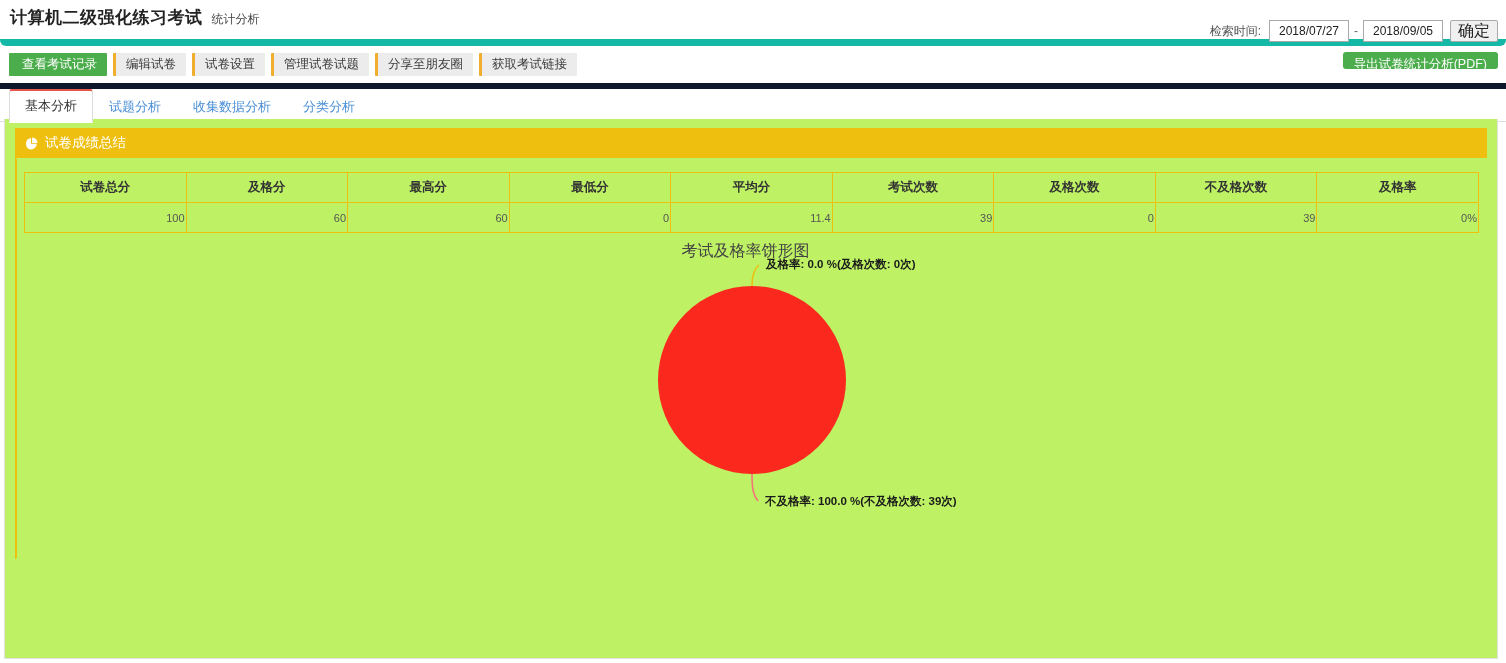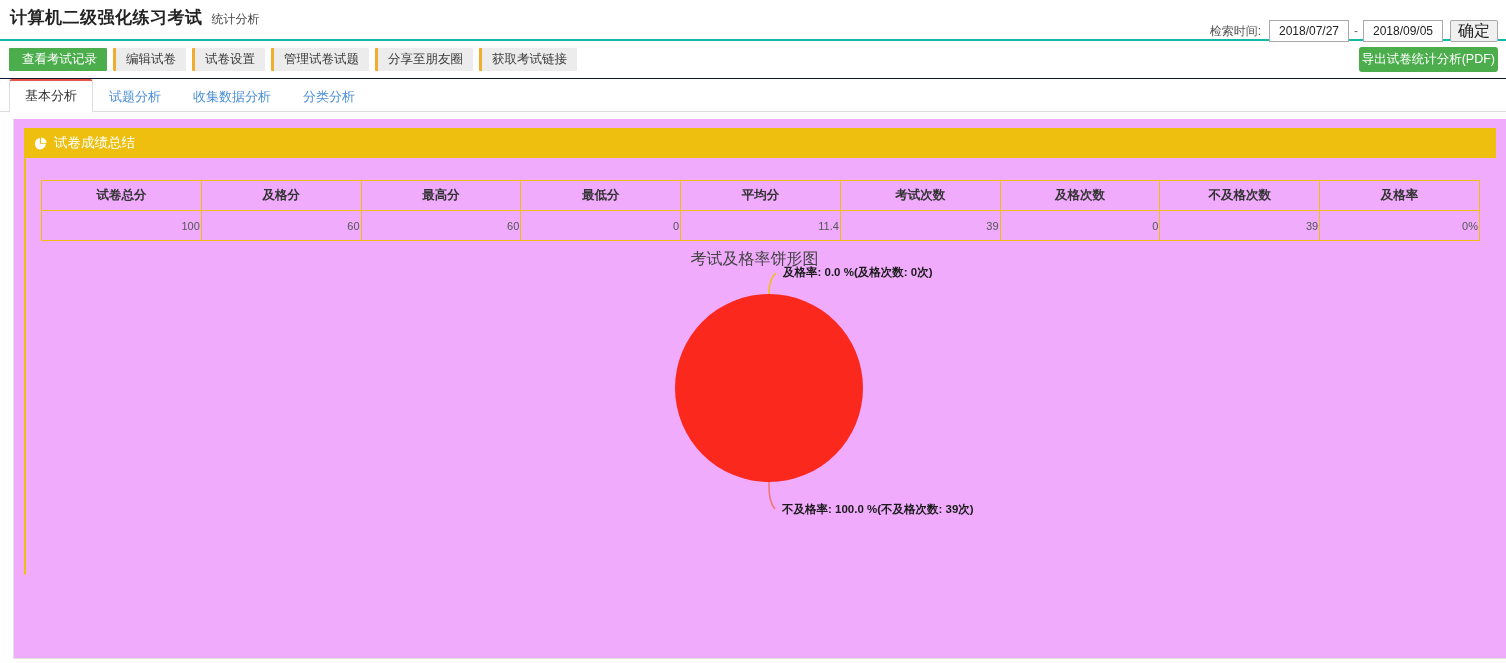--- a/index.html
+++ b/index.html
@@ -2,74 +2,74 @@
 <html><head>
 <meta charset="utf-8">
 <style>
   html,body{margin:0;padding:0;}
   body{
     width:1506px;height:663px;overflow:hidden;background:#ffffff;
     font-family:"Liberation Sans","DejaVu Sans",sans-serif;
     color:#333;-webkit-font-smoothing:antialiased;
   }
   
-  .topbar{position:relative;height:39px;border-bottom:2px solid #14b8a6;}
+  .topbar{position:relative;height:39px;border-bottom:7px solid #14b8a6;border-radius:6px;}
   .title-wrap{position:absolute;left:10px;top:6px;display:flex;align-items:baseline;}
   .title-main{font-size:17px;font-weight:bold;color:#222;letter-spacing:.5px;}
   .title-sub{font-size:12px;color:#444;margin-left:9px;}
   .daterange{position:absolute;right:8px;top:20px;display:flex;align-items:center;font-size:12px;color:#555;}
   .daterange .lbl{margin-right:8px;}
   .dt-input{
     width:74px;height:18px;line-height:18px;border:1px solid #a9a9a9;background:#fff;
     font-size:12px;color:#222;text-align:center;padding:1px 2px;box-sizing:content-box;
     font-family:"Liberation Sans",sans-serif;
   }
   .dash{margin:0 5px;color:#666;}
   .btn-confirm{
     margin-left:7px;height:22px;padding:0 7px;border:1px solid #a9a9a9;background:#f0f0f0;
     font-size:16px;color:#222;cursor:pointer;font-family:"Liberation Sans",sans-serif;border-radius:2px;
   }
   
-  .actionbar{position:relative;height:37px;border-bottom:1px solid #0f172a;}
+  .actionbar{position:relative;height:37px;border-bottom:6px solid #0f172a;}
   .btn-group{position:absolute;left:9px;top:7px;display:flex;}
   .abtn{
     height:23px;line-height:23px;padding:0 10px;font-size:12.5px;color:#3b3b3b;
     background:#ececec;border-left:3px solid #f0ad2e;margin-right:6px;cursor:pointer;
     white-space:nowrap;border-radius:1px;
   }
   .abtn.green{background:#4bad4b;color:#fff;border-left:3px solid #4bad4b;}
   .btn-export{
-    position:absolute;right:8px;top:6px;height:25px;line-height:25px;padding:0 3px;
+    position:absolute;right:8px;top:6px;height:17px;line-height:25px;padding:0 11px;
     background:#4bad4b;color:#fff;font-size:12.5px;border-radius:3px;cursor:pointer;white-space:nowrap;
   }
   
   .tabs{position:relative;height:33px;padding-left:9px;box-sizing:border-box;}
   .tabs:after{content:"";position:absolute;left:0;right:0;bottom:0;height:1px;background:#ddd;}
   .tabrow{display:flex;align-items:flex-end;height:33px;position:relative;z-index:2;}
   .tab{
     font-size:13px;color:#4a8fd6;padding:6px 15px 7px;cursor:pointer;white-space:nowrap;
     border:1px solid transparent;border-bottom:none;position:relative;top:1px;
   }
   .tab.active{
     color:#333;background:#fff;border:1px solid #ddd;border-bottom:1px solid #fff;
     border-top:2px solid #e8554d;border-radius:3px 3px 0 0;
   }
   
   .card{
     position:absolute;left:4px;top:119px;width:1494px;height:540px;
-    border:1px solid #e0e0e0;border-top:none;background:#f0abfc;box-sizing:border-box;margin-left:9px;
+    border:1px solid #e0e0e0;border-top:none;background:#bef264;box-sizing:border-box;
   }
   
   .panel{margin:9px 10px 0 10px;}
   .panel-head{
     height:30px;line-height:30px;color:#fff;font-size:13.5px;padding-left:10px;
     display:flex;align-items:center;
   }
   .panel-head .pie-icon{margin-right:7px;display:inline-flex;}
-  .panel-body{border-left:2px solid transparent;padding:8px;}
+  .panel-body{border-left:2px solid transparent;padding:0;}
   .yellow .panel-head{background:#efbf10;}
   .yellow .panel-body{border:1px solid transparent;border-left:2px solid #efbf10;}
   
   .stats-wrap{padding:13px 7px 0 7px;}
   table.stats{border-collapse:collapse;width:100%;table-layout:fixed;}
   table.stats th,table.stats td{
     border:1px solid #efbf10;text-align:center;font-size:12.5px;height:27px;color:#333;
   }
   table.stats th{font-weight:bold;}
   table.stats td{color:#555;font-size:11px;text-align:right;}

